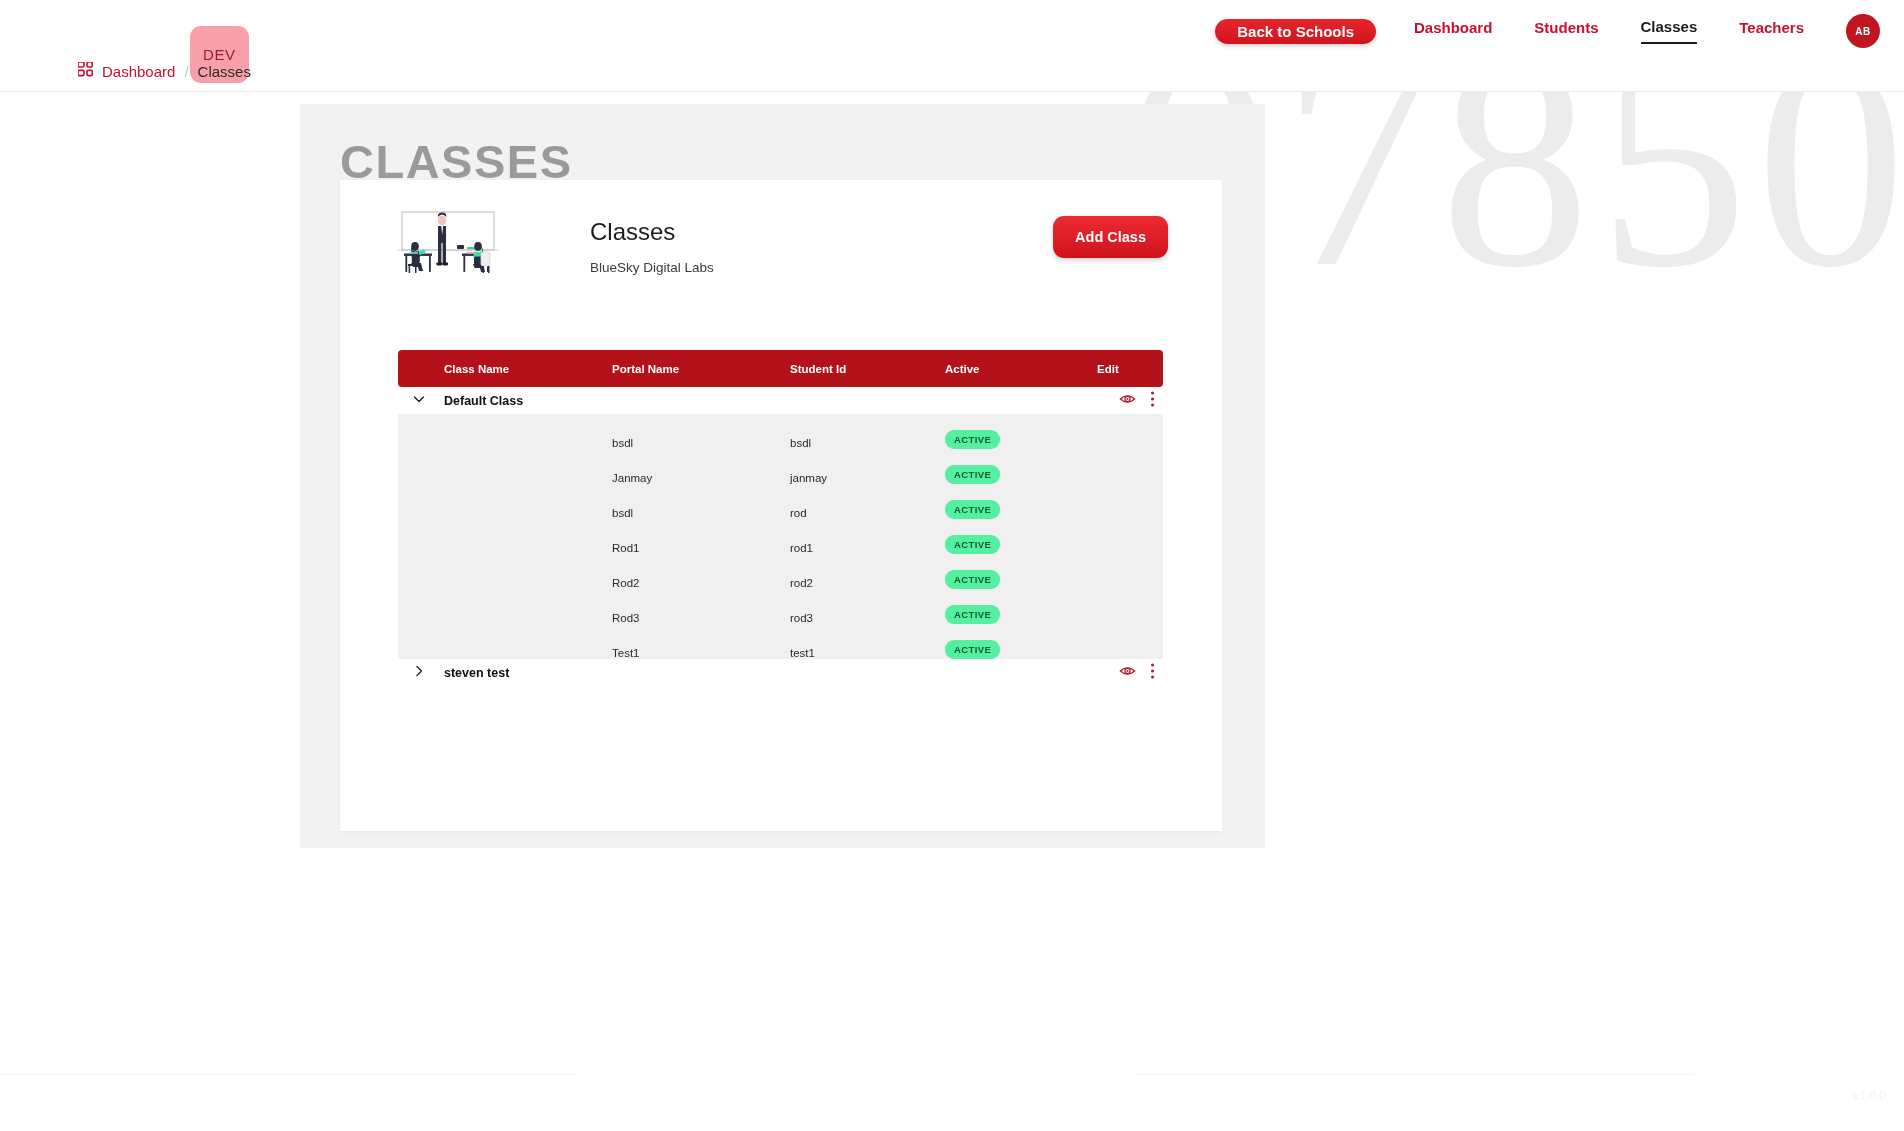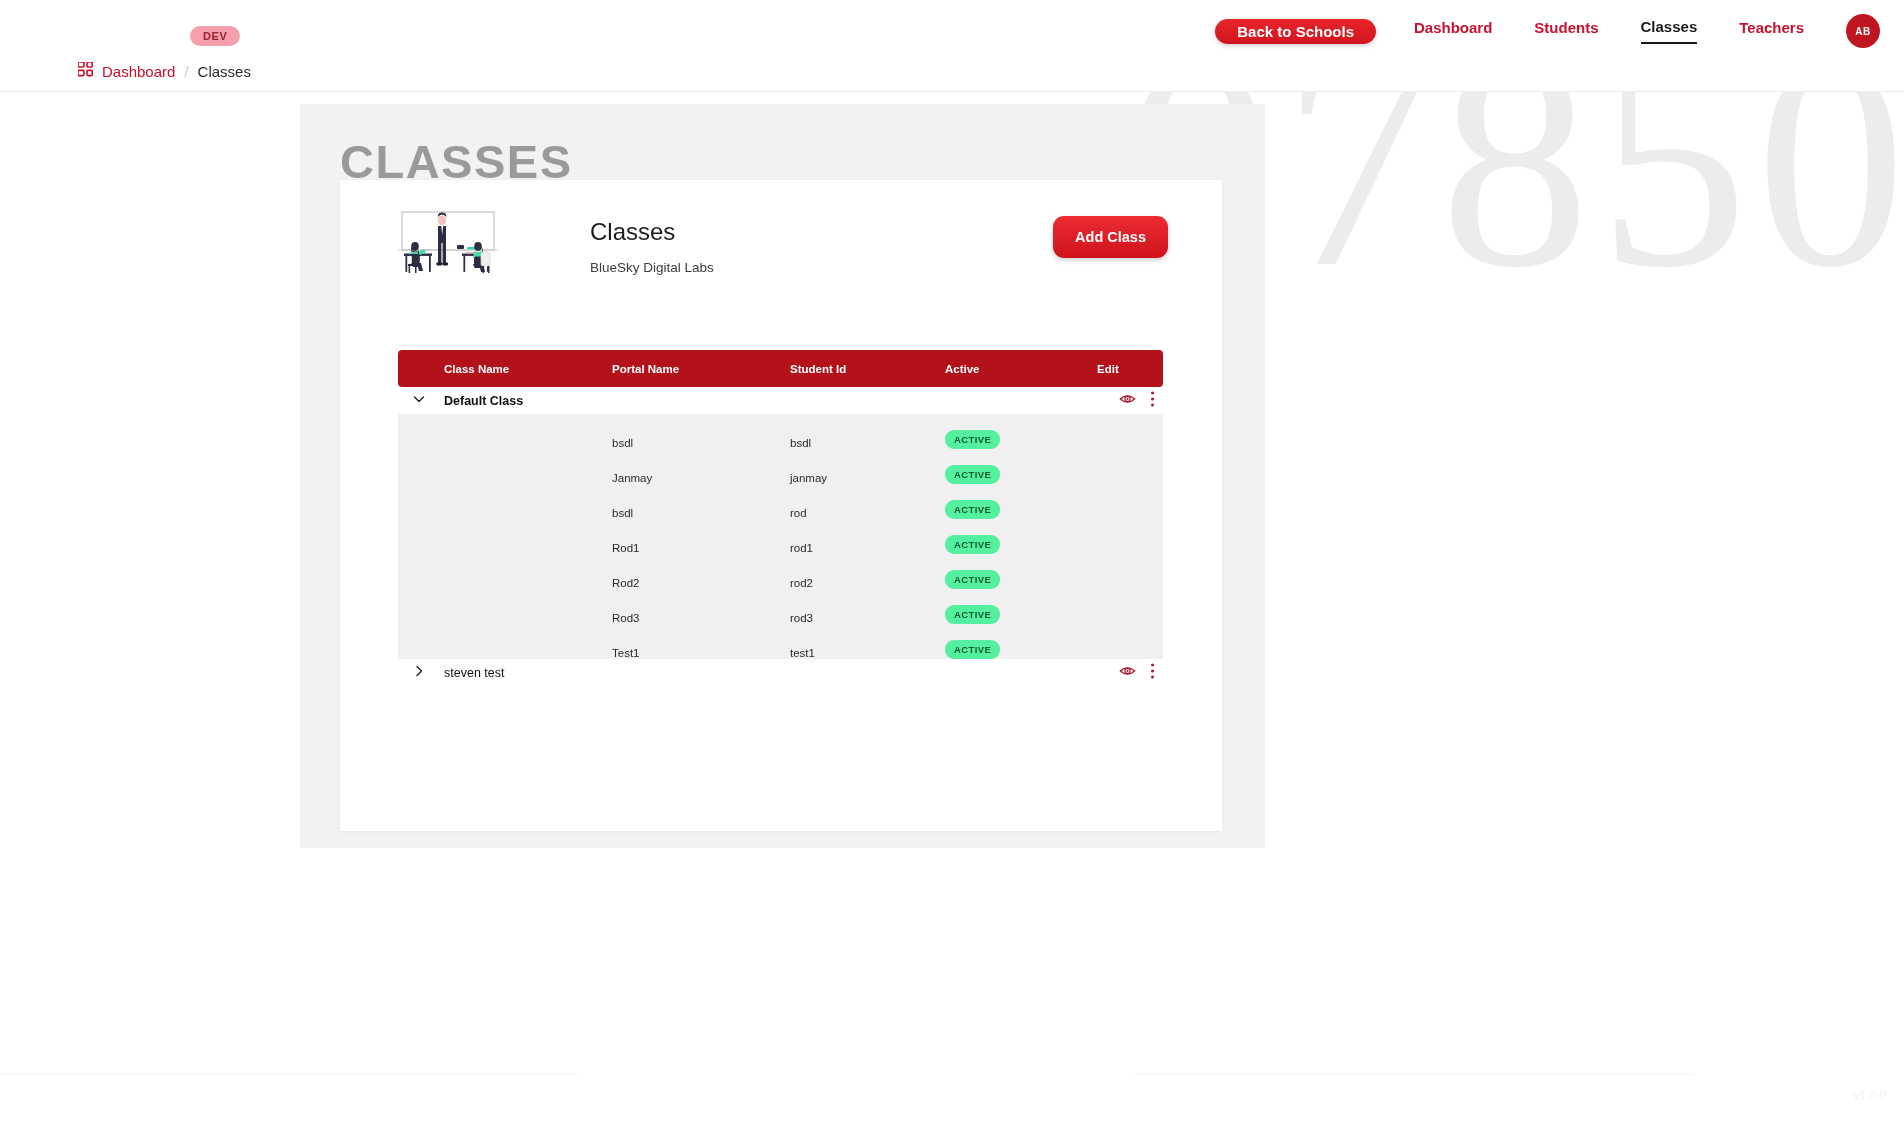--- a/index.html
+++ b/index.html
@@ -13,22 +13,22 @@
 
   
   .topbar {
     position: absolute; top: 0; left: 0; width: 1904px; height: 92px;
     background: #ffffff; z-index: 20;
     border-bottom: 1px solid #ececec;
   }
   .dev-badge {
     position: absolute; left: 190px; top: 26px;
     background: #f7a0ab; color: #9e1b2e;
-    font-size: 11px; font-weight: bold; letter-spacing: .6px;
-    padding: 4px 13px; border-radius: 11px;
+    font-size: 15px; font-weight: normal; letter-spacing: .6px;
+    padding: 20px 13px; border-radius: 11px;
   }
   .breadcrumb {
     position: absolute; left: 78px; top: 62px;
     display: flex; align-items: center; gap: 9px;
     font-size: 15px;
   }
   .grid-icon { display: block; }
   .bc-link { color: #c8102e; text-decoration: none; }
   .bc-sep { color: #c9c9c9; font-size: 15px; }
   .bc-current { color: #2b2b2b; }
@@ -127,21 +127,21 @@
   .c-portal { width: 178px; flex: none; }
   .c-student { width: 155px; flex: none; }
   .c-active { width: 152px; flex: none; }
   .c-edit { width: 66px; flex: none; }
 
   .grp-row {
     display: flex; align-items: center; height: 27px;
     background: #fff; position: relative;
   }
   .grp-name { font-size: 12.5px; font-weight: bold; color: #111; }
-  .grp-name.plain { font-weight: normal; }
+  .grp-name.plain { font-weight: bold; }
   .chev {
     width: 14px; height: 14px; cursor: pointer;
     display: inline-block; color: #222;
   }
   .grp-actions {
     position: absolute; right: 8px; top: 50%;
     transform: translateY(-50%);
     display: flex; align-items: center; gap: 14px;
   }
   .ic-eye, .ic-dots { cursor: pointer; }

